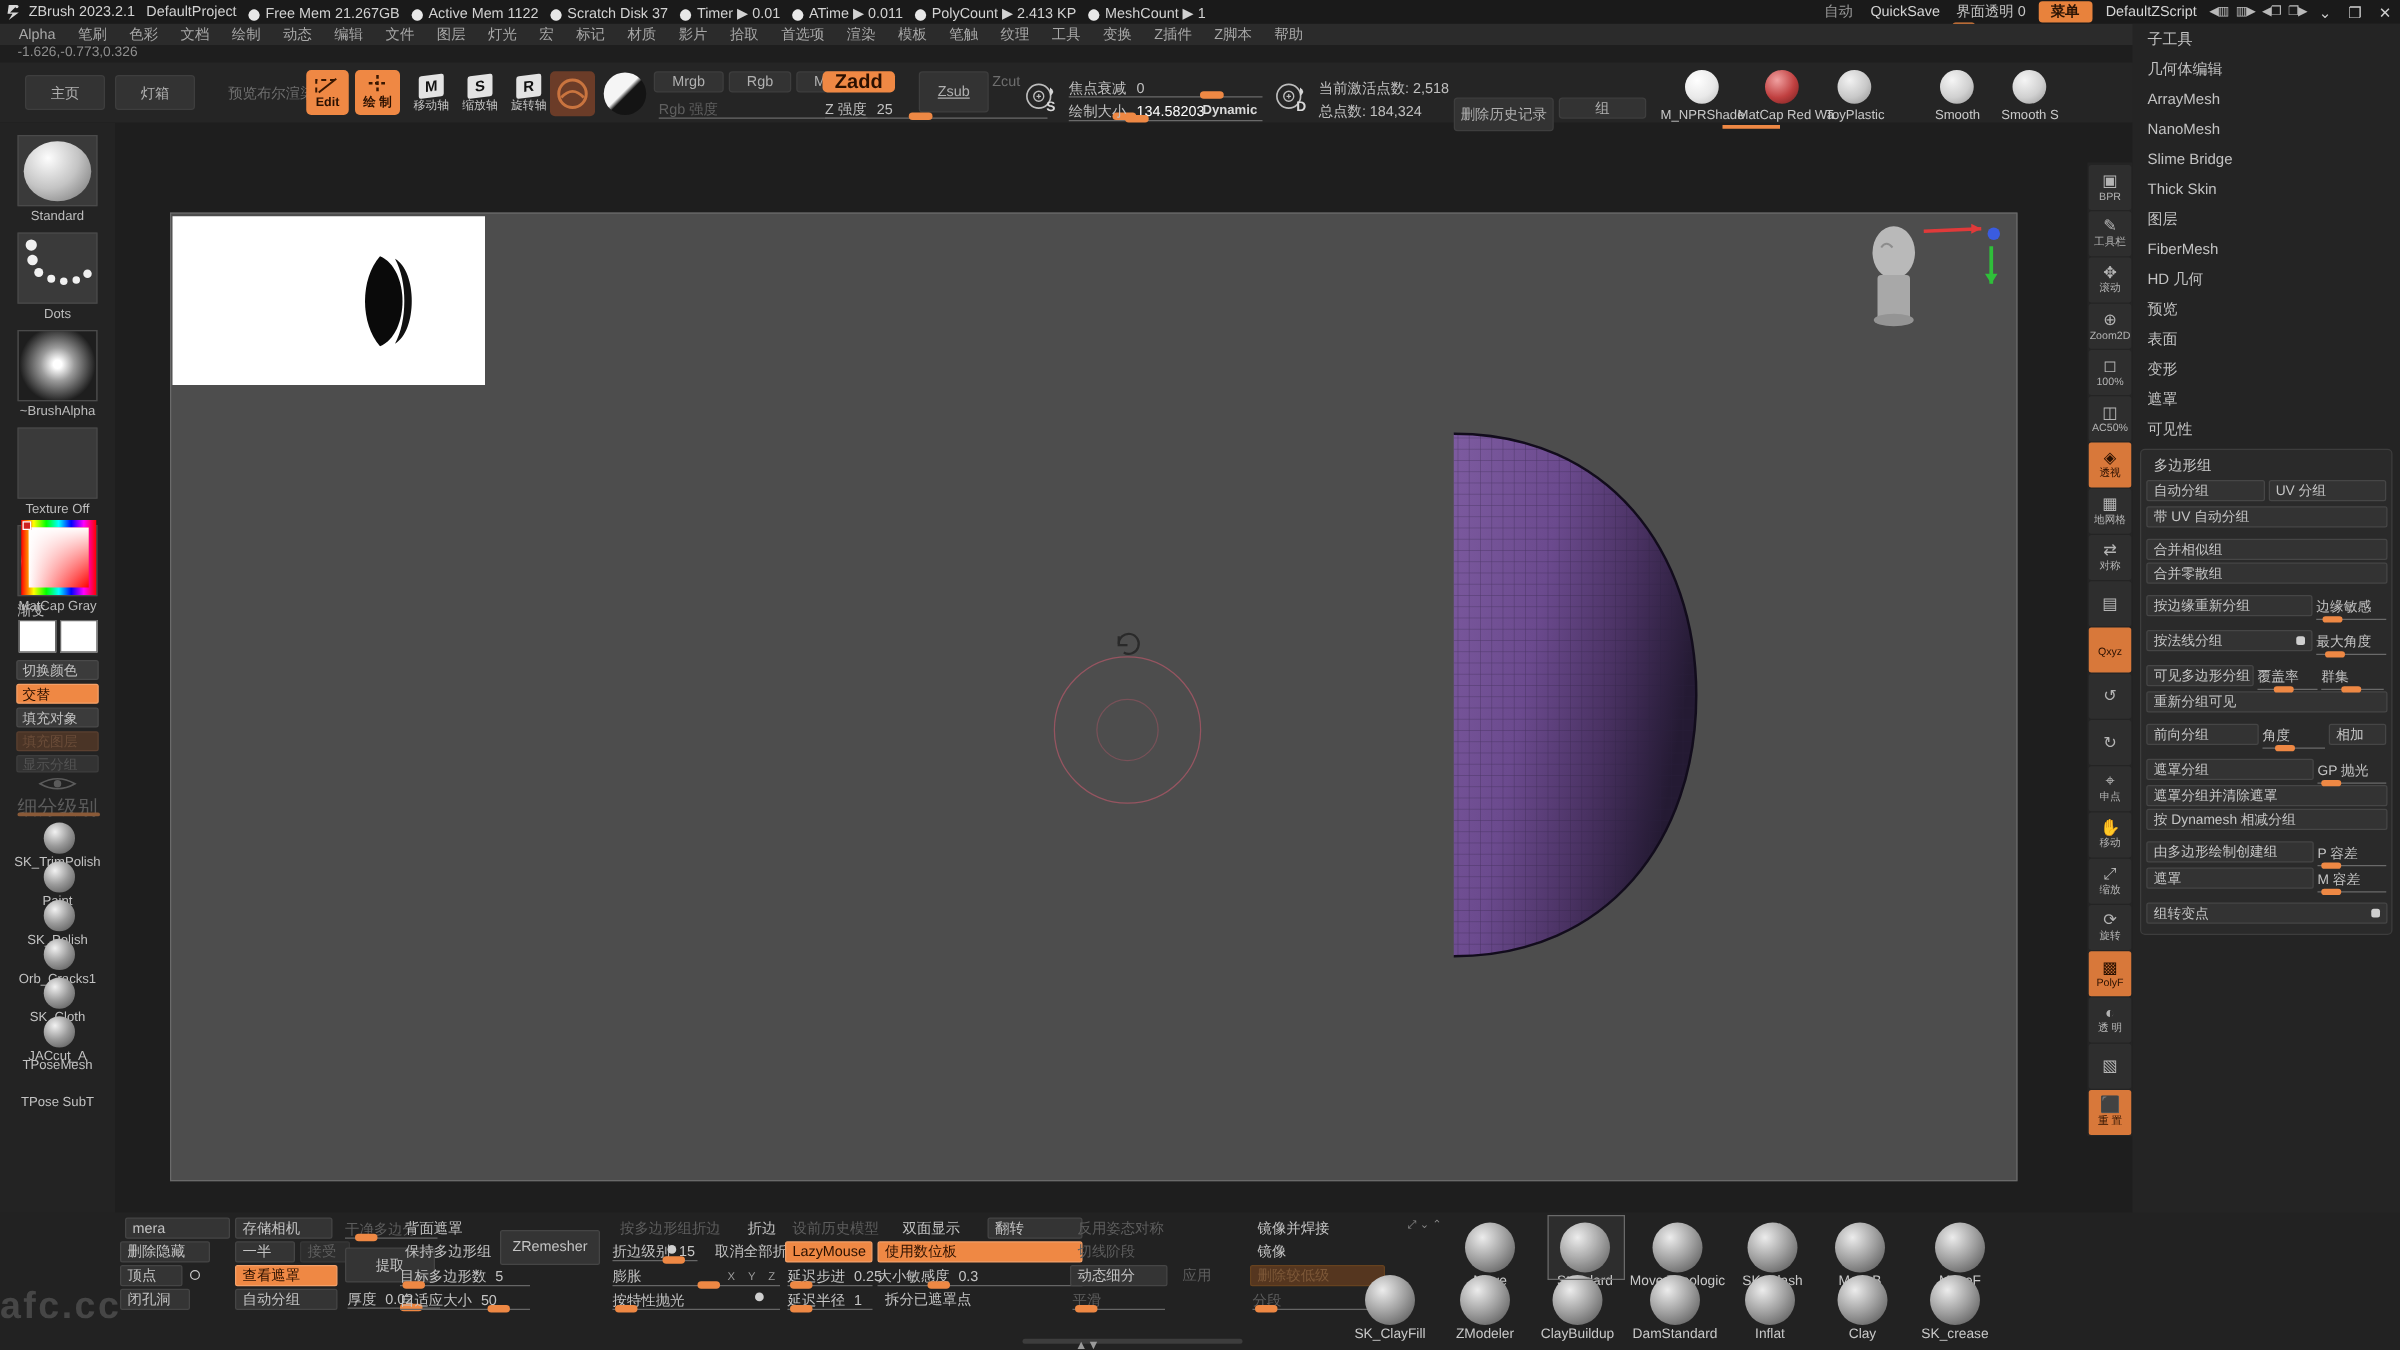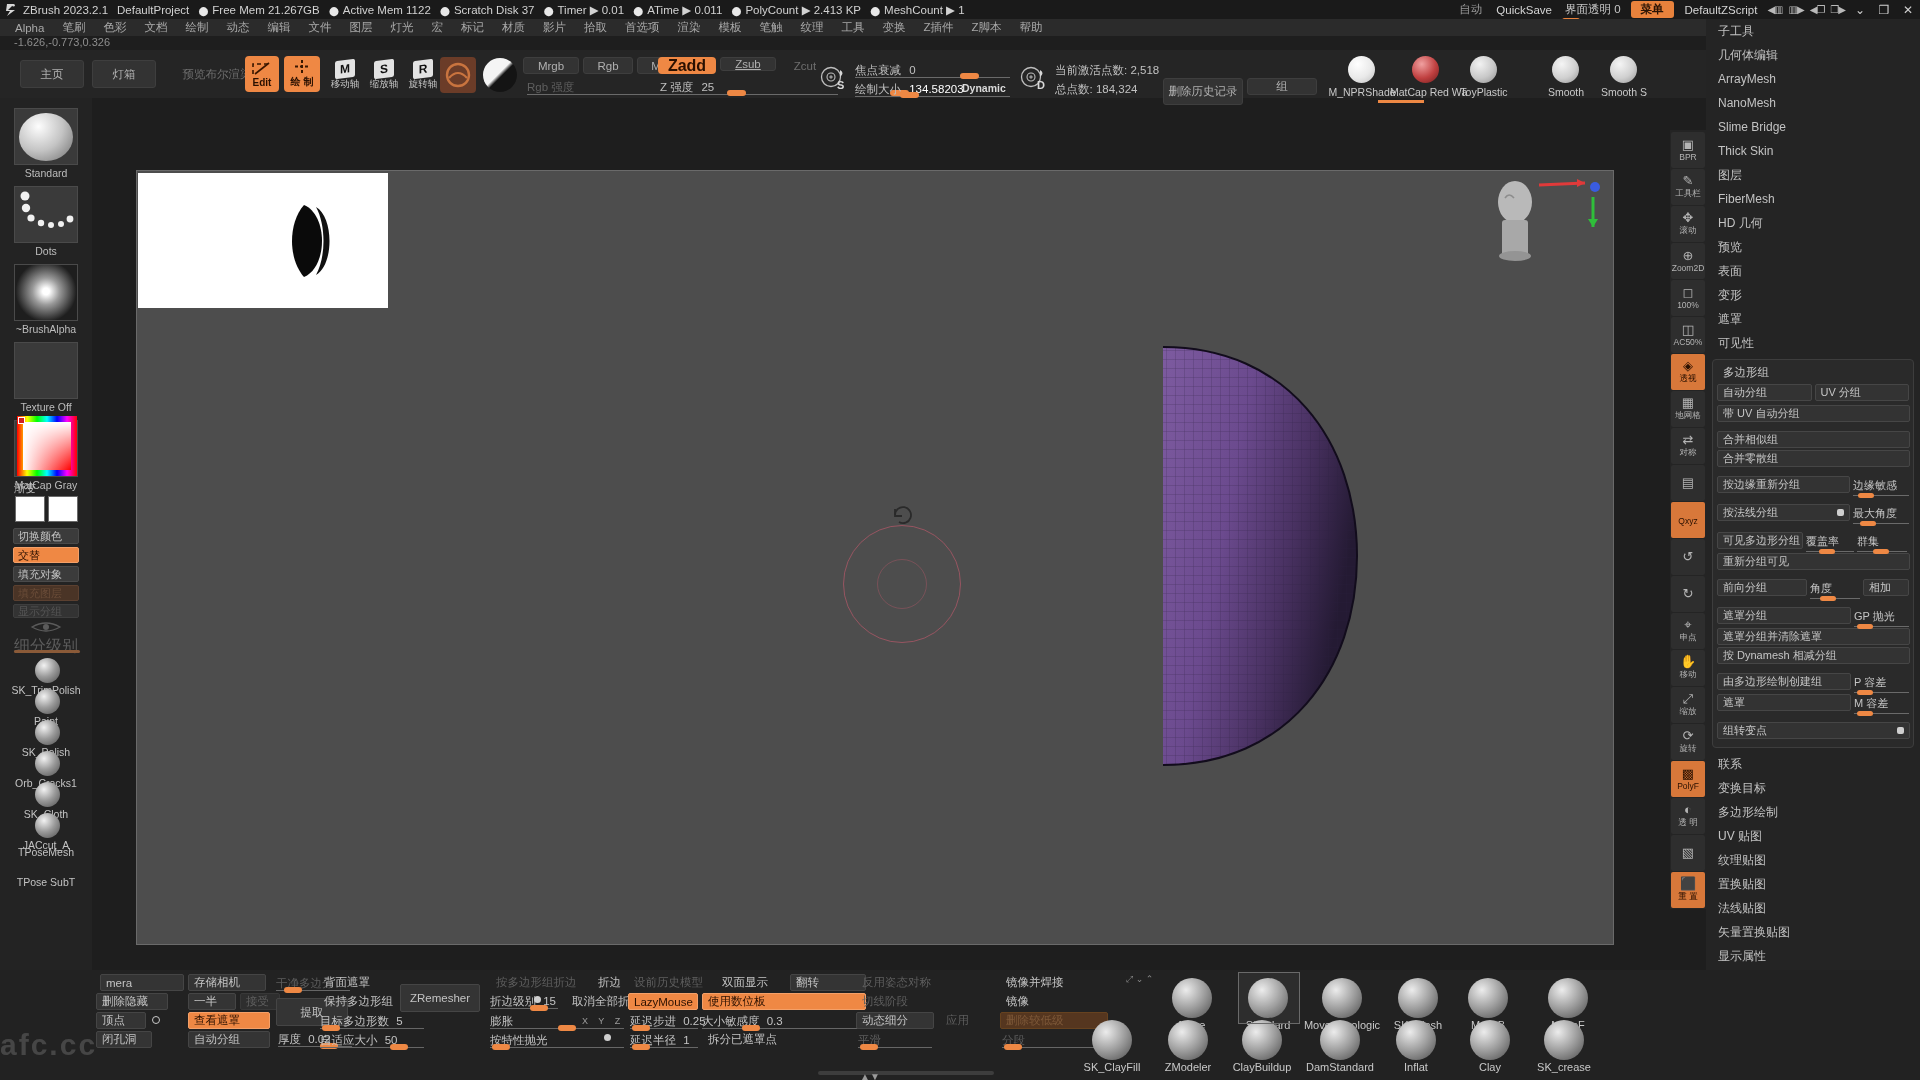--- a/index.html
+++ b/index.html
@@ -274,21 +274,21 @@
   <div style="position:absolute;left:483px;top:8px;width:34px;height:34px;border-radius:50%;background:linear-gradient(135deg,#f5f5f5 0%,#f5f5f5 46%,#141414 54%,#141414 100%);"></div>
 
   <div class="tbtn" style="left:523px;top:7px;width:56px;height:17px;">Mrgb</div>
   <div class="tbtn" style="left:583px;top:7px;width:50px;height:17px;">Rgb</div>
   <div class="tbtn" style="left:637px;top:7px;width:38px;height:17px;">M</div>
   <div class="slider-lbl off" style="left:527px;top:30px;">Rgb 强度</div>
   <div class="sl-track" style="left:527px;top:44px;width:167px;"></div>
   <div class="sl-knob" style="left:890px;top:40px;"></div>
 
   <div class="obtn" style="left:658px;top:7px;width:58px;height:17px;font-size:16px;">Zadd</div>
-  <div class="tbtn" style="left:720px;top:7px;width:56px;height:14px;text-decoration:underline;">Zsub</div>
+  <div class="tbtn" style="left:735px;top:7px;width:56px;height:33px;text-decoration:underline;">Zsub</div>
   <div class="tbtn dim" style="left:780px;top:7px;width:50px;height:17px;">Zcut</div>
   <div class="slider-lbl" style="left:660px;top:30px;">
     <span>Z 强度</span>
     <span style="margin-left:5px;">25</span>
   </div>
   <div class="sl-track" style="left:660px;top:44px;width:178px;"></div>
   <div class="sl-knob" style="left:727px;top:40px;"></div>
 
   <div style="position:absolute;left:818px;top:12px;width:30px;height:30px;">
     <svg width="30" height="30" viewBox="0 0 30 30">
@@ -652,33 +652,20 @@
         <span class="rsl-knob" style="left:3px;"></span>
       </div>
     </div>
     <div class="spacer"></div>
     <div class="rbtn" style="width:193px;justify-content:space-between;padding-right:5px;">
       <span>组转变点</span>
       <span class="rdot"></span>
     </div>
   </div>
 
-  <div id="rp-bottom">
-      <div class="rp-item">联系</div>
-      <div class="rp-item">变换目标</div>
-      <div class="rp-item">多边形绘制</div>
-      <div class="rp-item">UV 贴图</div>
-      <div class="rp-item">纹理贴图</div>
-      <div class="rp-item">置换贴图</div>
-      <div class="rp-item">法线贴图</div>
-      <div class="rp-item">矢量置换贴图</div>
-      <div class="rp-item">显示属性</div>
-      <div class="rp-item">统一蒙皮</div>
-      <div class="rp-item">初始化</div>
-    </div>
 </div>
 
 <div id="bottomshelf">
   <div id="wm">afc.cc</div>
 
   <div class="bbtn" style="left:100px;top:4px;width:84px;">mera</div>
   <div class="bbtn" style="left:188px;top:4px;width:78px;">存储相机</div>
   <div class="bbtn" style="left:96px;top:23px;width:72px;">删除隐藏</div>
   <div class="bbtn" style="left:188px;top:23px;width:48px;">一半</div>
   <div class="bbtn ghost" style="left:240px;top:23px;width:40px;">接受</div>

